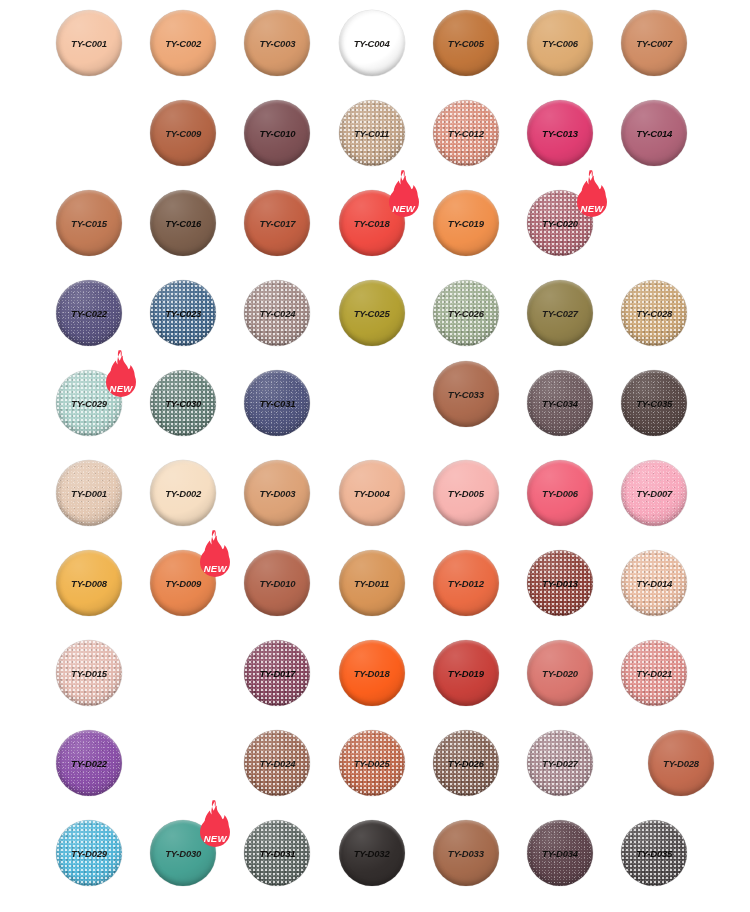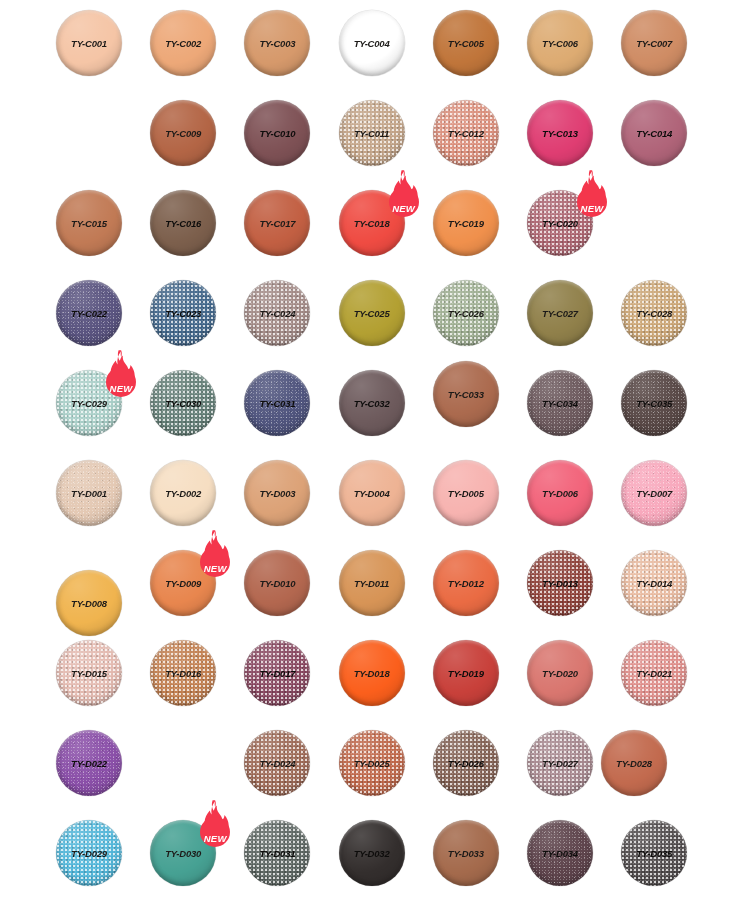--- a/index.html
+++ b/index.html
@@ -273,24 +273,20 @@
       </div>
     </div>
     <div class="swatch" style="left: 150.2px; top: 370px; width: 66px; height: 66px;">
       <div class="pan sparkle" style="background: rgb(94, 122, 114);"></div>
       <span class="pan-label on-dark">TY-C030</span>
     </div>
     <div class="swatch" style="left: 244.4px; top: 370px; width: 66px; height: 66px;">
       <div class="pan shimmer" style="background: rgb(80, 85, 126);"></div>
       <span class="pan-label on-dark">TY-C031</span>
     </div>
-    <div class="swatch" style="left: 338.6px; top: 370px; width: 66px; height: 66px;">
-      <div class="pan" style="background: rgb(109, 90, 92);"></div>
-      <span class="pan-label on-dark">TY-C032</span>
-    </div>
     <div class="swatch" style="left: 432.8px; top: 361px; width: 66px; height: 66px;">
       <div class="pan" style="background: rgb(171, 106, 78);"></div>
       <span class="pan-label">TY-C033</span>
     </div>
     <div class="swatch" style="left: 527px; top: 370px; width: 66px; height: 66px;">
       <div class="pan shimmer" style="background: rgb(109, 90, 94);"></div>
       <span class="pan-label on-dark">TY-C034</span>
     </div>
     <div class="swatch" style="left: 621.2px; top: 370px; width: 66px; height: 66px;">
       <div class="pan shimmer" style="background: rgb(88, 72, 70);"></div>
@@ -317,21 +313,21 @@
       <span class="pan-label">TY-D005</span>
     </div>
     <div class="swatch" style="left: 527px; top: 460px; width: 66px; height: 66px;">
       <div class="pan" style="background: rgb(242, 99, 122);"></div>
       <span class="pan-label">TY-D006</span>
     </div>
     <div class="swatch" style="left: 621.2px; top: 460px; width: 66px; height: 66px;">
       <div class="pan shimmer" style="background: rgb(248, 169, 189);"></div>
       <span class="pan-label">TY-D007</span>
     </div>
-    <div class="swatch" style="left: 56px; top: 570px; width: 66px; height: 66px; text-decoration: underline;">
+    <div class="swatch" style="left: 56px; top: 550px; width: 66px; height: 66px; text-decoration: underline;">
       <div class="pan" style="background: rgb(240, 180, 79);"></div>
       <span class="pan-label">TY-D008</span>
     </div>
     <div class="swatch" style="left: 150.2px; top: 550px; width: 66px; height: 66px;">
       <div class="pan" style="background: rgb(232, 134, 78);"></div>
       <span class="pan-label">TY-D009</span>
       <div class="new-badge">
         <svg viewBox="0 0 46 52" xmlns="http://www.w3.org/2000/svg" aria-hidden="true">
           <path fill="#f4364c" d="M20.6 1.2c-1.5 4.6-0.4 7.9 1.2 10.6 0.6-2.3 1.6-4 3-5.4 -0.3 3.2 0.5 5.6 2.2 7.8 1.9 2.4 3.1 4.3 3.6 6.6 1.1-1.3 1.7-2.9 1.9-4.9 2.6 3.2 3.9 6.2 4.1 9.3 0.1 1.6-0.1 3-0.5 4.3l-22.5 0.4c-0.9-2.2-1.3-4.4-1.1-6.7 0.3-4.2 2.2-7.9 5.3-11.6 0.3 1.6 0.9 2.9 1.8 4 -0.8-5.1 0.3-9.5 3.5-13.4 -0.6 2.4-0.5 4.4 0.2 6.1 0.4-2.6 0.9-5 -0.2-7.1z"></path>
           <circle cx="23" cy="33" r="15" fill="#f4364c"></circle>
@@ -356,24 +352,20 @@
       <span class="pan-label on-dark">TY-D013</span>
     </div>
     <div class="swatch" style="left: 621.2px; top: 550px; width: 66px; height: 66px;">
       <div class="pan sparkle" style="background: rgb(231, 183, 156);"></div>
       <span class="pan-label">TY-D014</span>
     </div>
     <div class="swatch" style="left: 56px; top: 640px; width: 66px; height: 66px;">
       <div class="pan sparkle" style="background: rgb(227, 184, 174);"></div>
       <span class="pan-label">TY-D015</span>
     </div>
-    <div class="swatch" style="left: 150.2px; top: 640px; width: 66px; height: 66px;">
-      <div class="pan sparkle" style="background: rgb(192, 123, 74);"></div>
-      <span class="pan-label">TY-D016</span>
-    </div>
     <div class="swatch" style="left: 244.4px; top: 640px; width: 66px; height: 66px;">
       <div class="pan sparkle" style="background: rgb(132, 64, 90);"></div>
       <span class="pan-label on-dark">TY-D017</span>
     </div>
     <div class="swatch" style="left: 338.6px; top: 640px; width: 66px; height: 66px;">
       <div class="pan" style="background: rgb(251, 95, 28);"></div>
       <span class="pan-label">TY-D018</span>
     </div>
     <div class="swatch" style="left: 432.8px; top: 640px; width: 66px; height: 66px;">
       <div class="pan" style="background: rgb(200, 64, 58);"></div>
@@ -400,21 +392,21 @@
       <span class="pan-label">TY-D025</span>
     </div>
     <div class="swatch" style="left: 432.8px; top: 730px; width: 66px; height: 66px;">
       <div class="pan sparkle" style="background: rgb(125, 90, 76);"></div>
       <span class="pan-label on-dark">TY-D026</span>
     </div>
     <div class="swatch" style="left: 527px; top: 730px; width: 66px; height: 66px;">
       <div class="pan sparkle" style="background: rgb(163, 131, 138);"></div>
       <span class="pan-label">TY-D027</span>
     </div>
-    <div class="swatch" style="left: 601px; top: 730px; width: 66px; height: 66px; text-decoration: underline;">
+    <div class="swatch" style="left: 648px; top: 730px; width: 66px; height: 66px; text-decoration: underline;">
       <div class="pan" style="background: rgb(194, 106, 78);"></div>
       <span class="pan-label">TY-D028</span>
     </div>
     <div class="swatch" style="left: 56px; top: 820px; width: 66px; height: 66px;">
       <div class="pan sparkle" style="background: rgb(76, 180, 216);"></div>
       <span class="pan-label">TY-D029</span>
     </div>
     <div class="swatch" style="left: 150.2px; top: 820px; width: 66px; height: 66px;">
       <div class="pan" style="background: rgb(70, 161, 147);"></div>
       <span class="pan-label">TY-D030</span>

